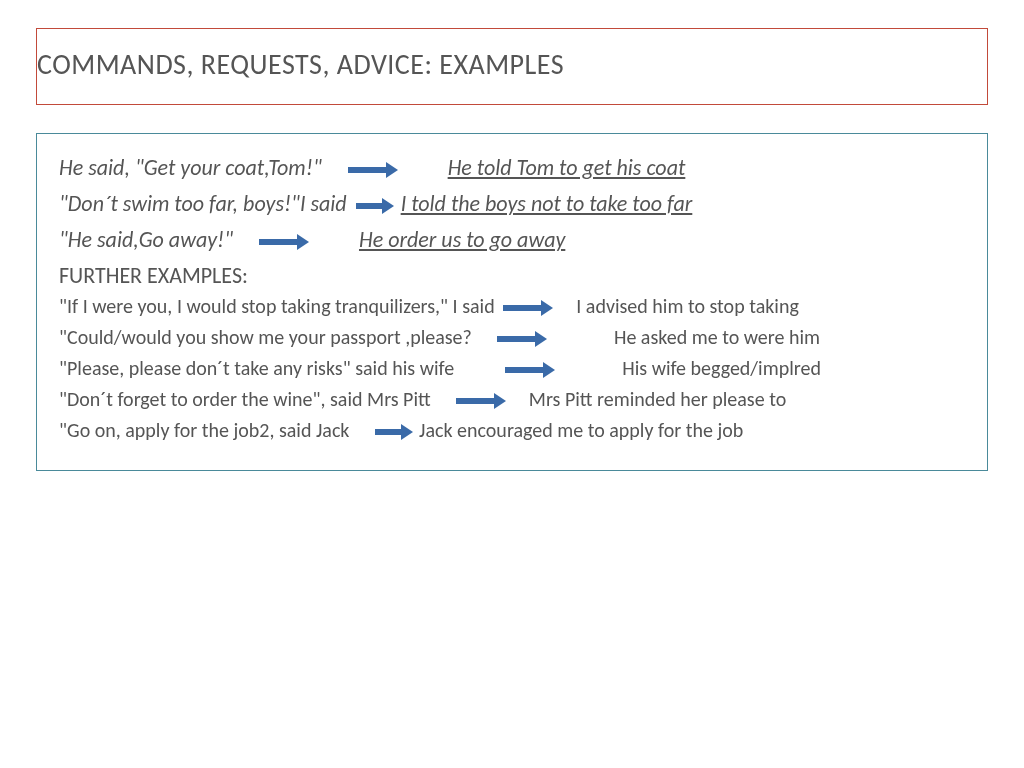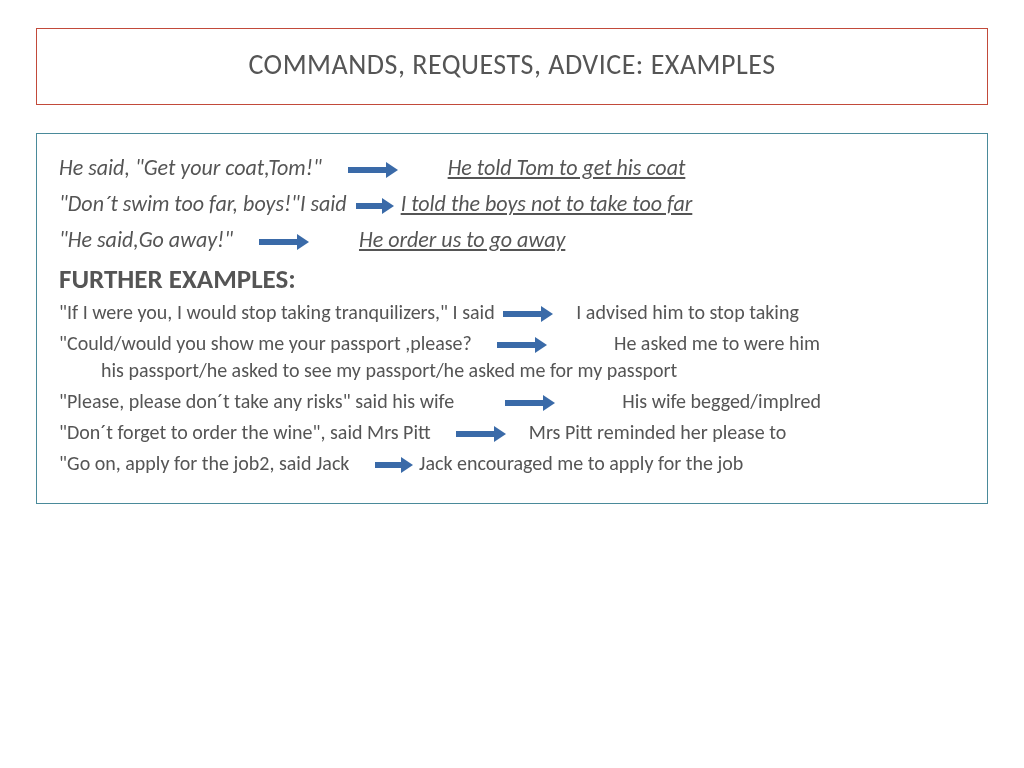--- a/index.html
+++ b/index.html
@@ -7,21 +7,20 @@
     width: 1024px;
     height: 768px;
     background: #ffffff;
     font-family: Calibri, "Segoe UI", Arial, sans-serif;
     padding: 28px 36px;
     color: #555;
   }
   .title-box {
     border: 1px solid #c24a3a;
     padding: 18px 0 22px 0;
-    text-align: center;
     margin-bottom: 28px;
   }
   .title-box h1 {
     font-size: 28px;
     font-weight: 400;
     letter-spacing: 0.5px;
     color: #555;
   }
   .content-box {
     border: 1px solid #4a8a9a;
@@ -30,22 +29,22 @@
   .intro-line {
     font-style: italic;
     font-size: 22px;
     color: #555;
     margin-bottom: 4px;
     line-height: 1.45;
   }
   .intro-line .direct { display: inline; }
   .intro-line .reported { display: inline; text-decoration: underline; }
   .further-heading {
-    font-weight: 700;
-    font-size: 27px;
+    font-weight: 400;
+    font-size: 22px;
     color: #555;
     margin-top: 6px;
     margin-bottom: 4px;
   }
   .example {
     font-size: 20px;
     color: #555;
     margin-bottom: 4px;
     line-height: 1.35;
   }
@@ -124,21 +123,20 @@
     <span class="gap-s"></span>
     <span>I advised him to stop taking</span>
   </p>
 
   <p class="example">
     <span>"Could/would you show me your passport ,please?</span>
     <span class="gap-s"></span>
     <span class="arrow"></span>
     <span class="gap-l"></span>
     <span>He asked me to were him</span>
-    <span class="cont">his passport/he asked to see my passport/he asked me for my passport</span>
   </p>
 
   <p class="example">
     <span>"Please, please don´t take any risks" said  his wife</span>
     <span class="gap-m"></span>
     <span class="arrow"></span>
     <span class="gap-l"></span>
     <span>His wife begged/implred</span>
   </p>
 

